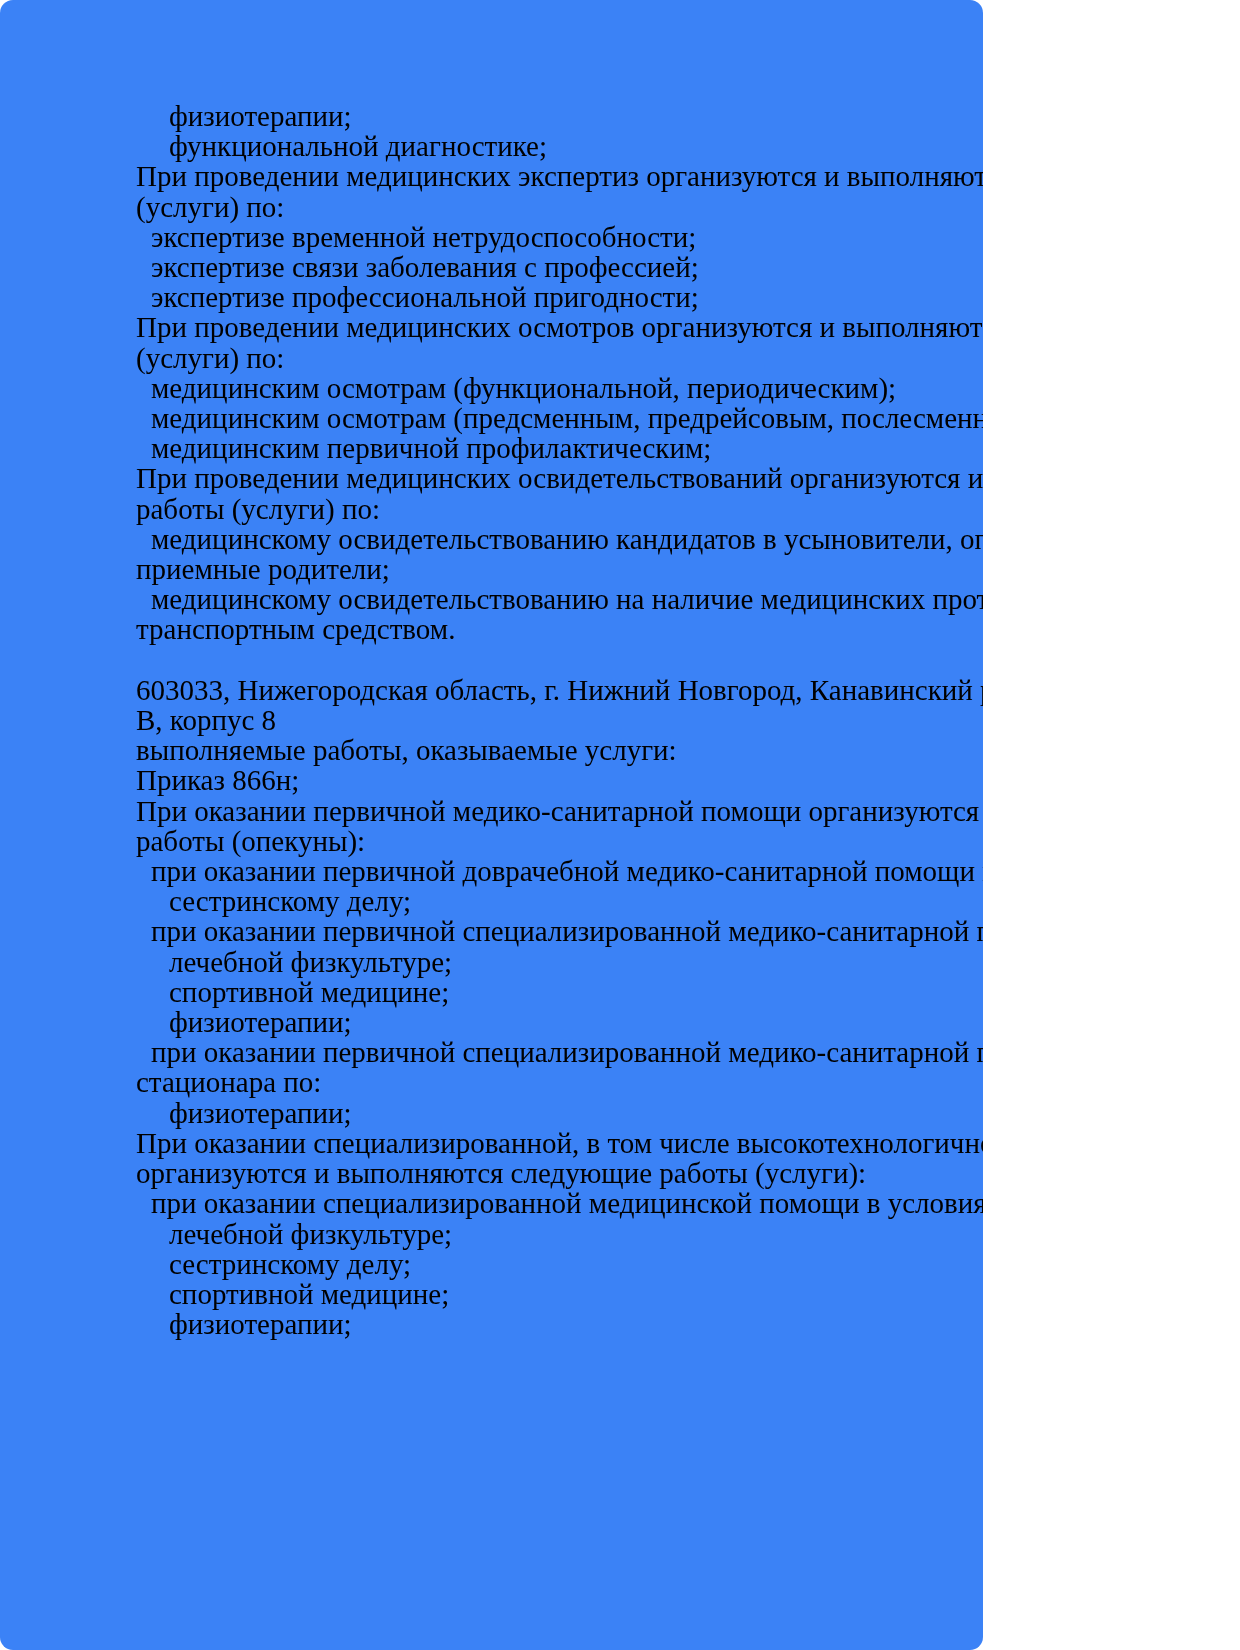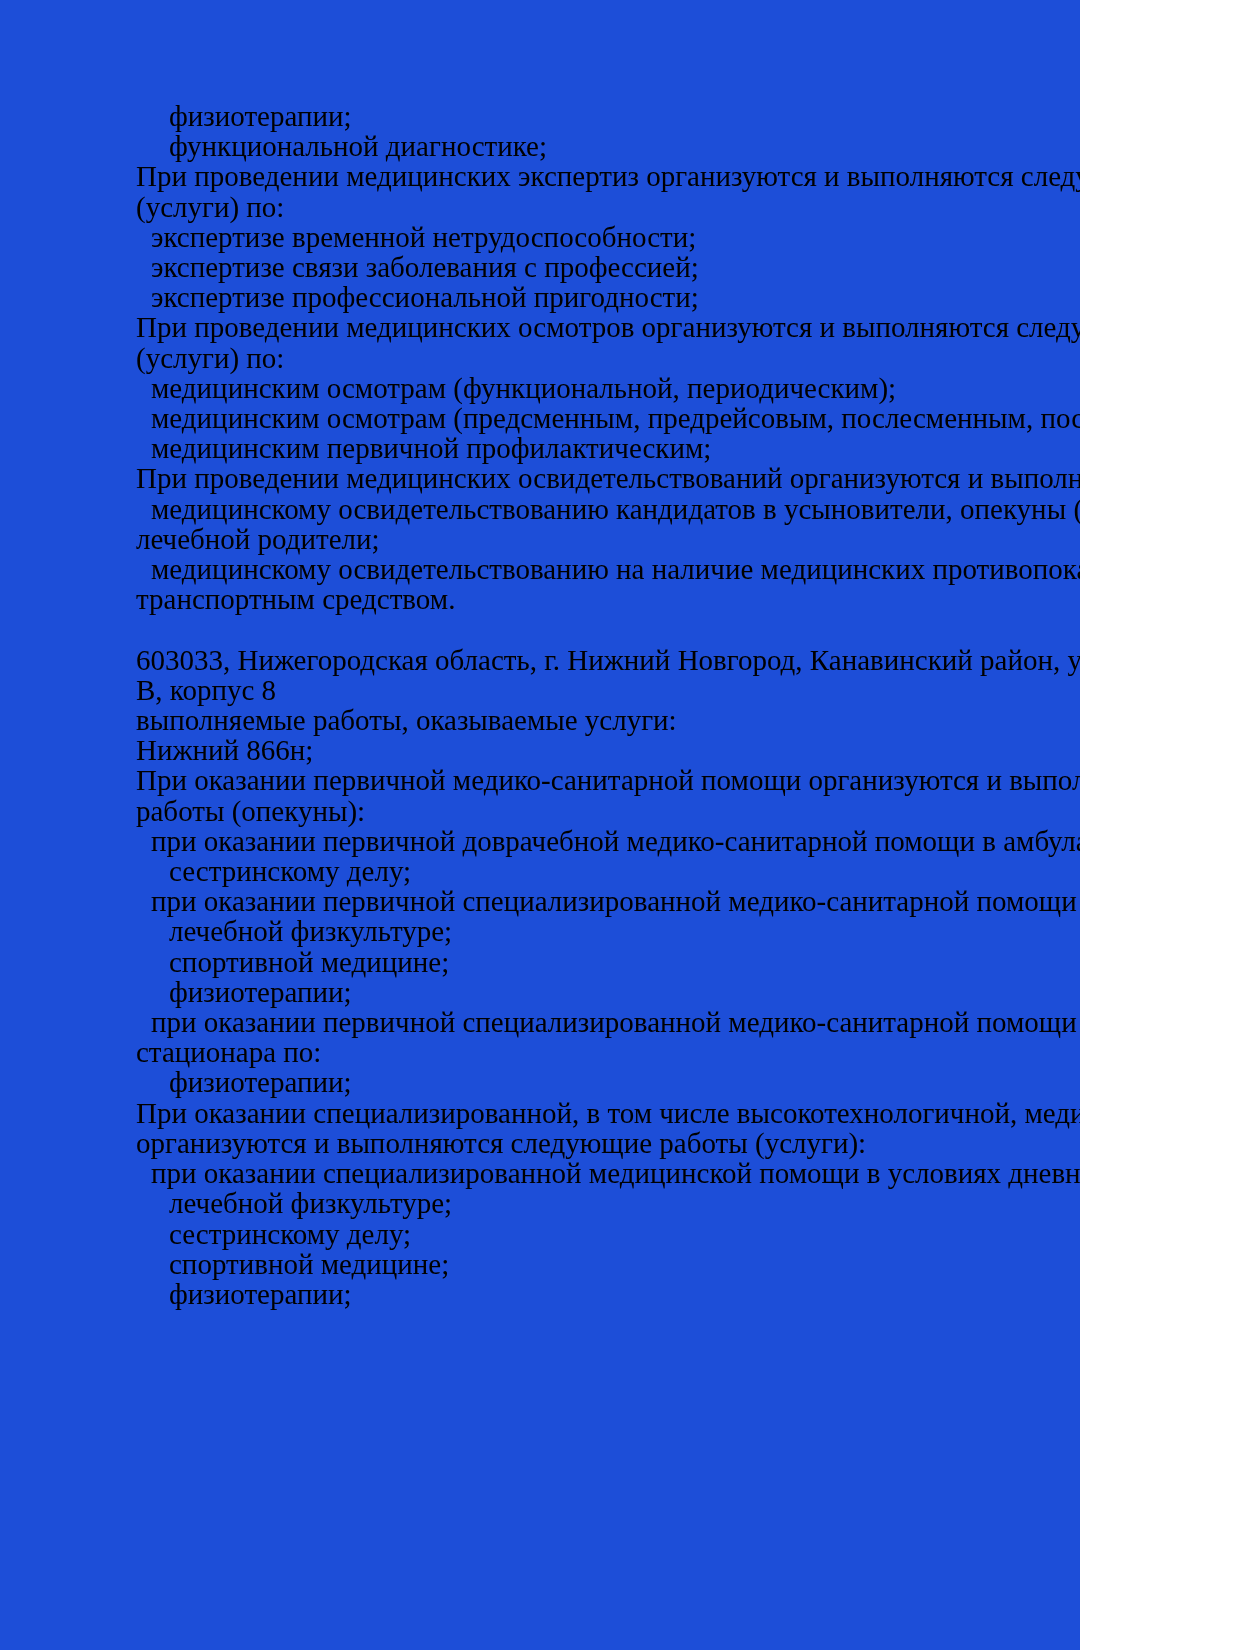--- a/index.html
+++ b/index.html
@@ -2,24 +2,25 @@
 <html lang="ru"><head>
 <meta charset="utf-8">
 <style>
   html, body {
     margin: 0;
     padding: 0;
     background: #ffffff;
   }
   .page {
     position: relative;
-    width: 1080px;
+    width: 983px;
     height: 1650px;
-    background: #1d4ed8;
+    background: #3b82f6;
     overflow: hidden;
+    border-radius: 13px;
   }
   .text-block {
     position: absolute;
     left: 136px;
     top: 101px;
     width: 1100px;
     font-family: "Liberation Serif", "DejaVu Serif", serif;
     font-size: 29px;
     line-height: 30.2px;
     color: #000000;
@@ -44,29 +45,30 @@
       <div class="line">(услуги) по:</div>
       <div class="line indent1">экспертизе временной нетрудоспособности;</div>
       <div class="line indent1">экспертизе связи заболевания с профессией;</div>
       <div class="line indent1">экспертизе профессиональной пригодности;</div>
       <div class="line">При проведении медицинских осмотров организуются и выполняются следующие работы</div>
       <div class="line">(услуги) по:</div>
       <div class="line indent1">медицинским осмотрам (функциональной, периодическим);</div>
       <div class="line indent1">медицинским осмотрам (предсменным, предрейсовым, послесменным, послерейсовым);</div>
       <div class="line indent1">медицинским первичной профилактическим;</div>
       <div class="line">При проведении медицинских освидетельствований организуются и выполняются следующие</div>
+      <div class="line">работы (услуги) по:</div>
       <div class="line indent1">медицинскому освидетельствованию кандидатов в усыновители, опекуны (попечители) или</div>
-      <div class="line">лечебной родители;</div>
+      <div class="line">приемные родители;</div>
       <div class="line indent1">медицинскому освидетельствованию на наличие медицинских противопоказаний к управлению</div>
       <div class="line">транспортным средством.</div>
       <div class="line blank"></div>
       <div class="line">603033, Нижегородская область, г. Нижний Новгород, Канавинский район, ул. Таллинская д. 8</div>
       <div class="line">В, корпус 8</div>
       <div class="line">выполняемые работы, оказываемые услуги:</div>
-      <div class="line">Нижний 866н;</div>
+      <div class="line">Приказ 866н;</div>
       <div class="line">При оказании первичной медико-санитарной помощи организуются и выполняются следующие</div>
       <div class="line">работы (опекуны):</div>
       <div class="line indent1">при оказании первичной доврачебной медико-санитарной помощи в амбулаторных условиях</div>
       <div class="line indent2">сестринскому делу;</div>
       <div class="line indent1">при оказании первичной специализированной медико-санитарной помощи в амбулаторных</div>
       <div class="line indent2">лечебной физкультуре;</div>
       <div class="line indent2">спортивной медицине;</div>
       <div class="line indent2">физиотерапии;</div>
       <div class="line indent1">при оказании первичной специализированной медико-санитарной помощи в условиях дневного</div>
       <div class="line">стационара по:</div>

